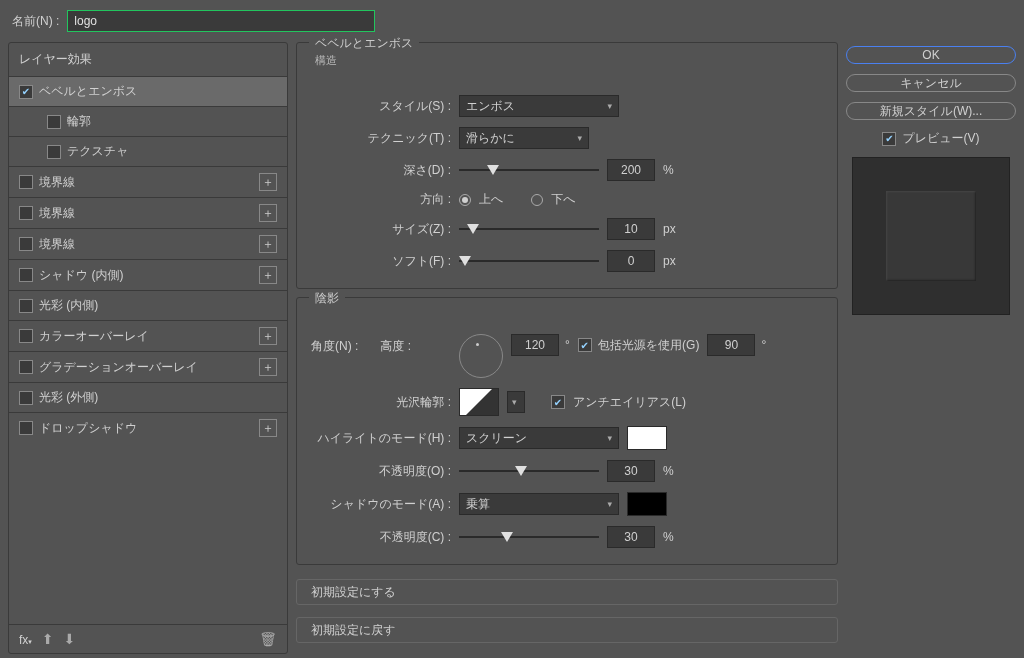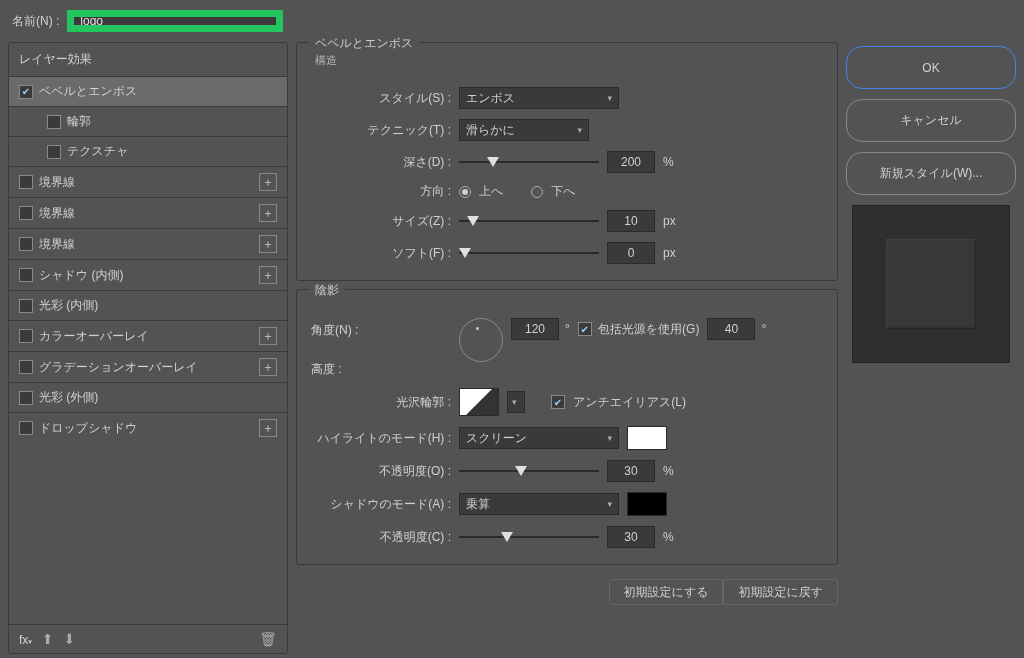--- a/index.html
+++ b/index.html
@@ -1,61 +1,61 @@
 <!DOCTYPE html>
 <html><head>
 <meta charset="utf-8">
 <style>
 * { box-sizing: border-box; margin: 0; padding: 0; font-family: "Meiryo", sans-serif; font-size: 12px; color: #d0d0d0; }
 body { background: #535353; width: 1024px; height: 658px; overflow: hidden; }
 .dialog { display: flex; flex-direction: column; width: 100%; height: 100%; padding: 4px 8px; }
 .top-row { display: flex; align-items: center; padding: 6px 4px 10px; gap: 8px; }
-.top-row input.text { background: #3a3a3a; border: 7px solid #22c55e; color: #e0e0e0; height: 22px; width: 216px; padding: 2px 6px; }
+.top-row input.text { background: #3a3a3a; border: 1px solid #22c55e; color: #e0e0e0; height: 22px; width: 308px; padding: 2px 6px; }
 .main-row { display: flex; gap: 8px; flex: 1; }
 .left-panel { width: 280px; display: flex; flex-direction: column; background: #535353; border: 1px solid #3a3a3a; border-radius: 3px; }
 .left-header { padding: 8px 10px; border-bottom: 1px solid #3a3a3a; }
 .left-sub { padding: 8px 10px; }
 .style-list { flex: 1; }
 .style-item { display: flex; align-items: center; padding: 6px 10px; border-top: 1px solid #3a3a3a; justify-content: space-between; }
 .style-item.selected { background: #6a6a6a; color: #fff; }
 .style-item .row-left { display: flex; align-items: center; gap: 6px; }
 .chk { width: 14px; height: 14px; border: 1px solid #888; background: #3a3a3a; display: inline-flex; align-items: center; justify-content: center; font-size: 10px; color: #94d2ff; }
 .chk.checked::after { content: "✔"; }
 .plus { width: 18px; height: 18px; border: 1px solid #888; display: inline-flex; align-items: center; justify-content: center; font-size: 12px; color: #ccc; }
 .left-footer { display: flex; align-items: center; justify-content: space-between; padding: 6px 10px; border-top: 1px solid #3a3a3a; }
 .left-footer .ico { font-size: 14px; color: #aaa; cursor: pointer; }
 .indent { padding-left: 28px; }
 
 .center-panel { flex: 1; display: flex; flex-direction: column; gap: 8px; }
 .group { border: 1px solid #3a3a3a; border-radius: 3px; padding: 10px 14px 16px; position: relative; }
 .group-title { position: absolute; top: -8px; left: 12px; background: #535353; padding: 0 6px; color: #ccc; }
 .subtitle { position: absolute; top: 10px; left: 18px; color: #bbb; font-size: 11px; }
-.form-rows { display: flex; flex-direction: column; gap: 10px; margin-top: 18px; }
+.form-rows { display: flex; flex-direction: column; gap: 10px; margin-top: 26px; }
 .form-row { display: flex; align-items: center; gap: 8px; }
 .form-row .label { width: 140px; text-align: right; }
 .select { background: #3a3a3a; border: 1px solid #2a2a2a; height: 22px; padding: 2px 6px; min-width: 90px; display: inline-flex; align-items: center; justify-content: space-between; gap: 8px; }
 .select.wide { min-width: 160px; }
 .caret { font-size: 9px; color: #aaa; }
 .slider { position: relative; width: 140px; height: 14px; }
 .slider .track { position: absolute; top: 6px; left: 0; right: 0; height: 2px; background: #2a2a2a; }
 .slider .thumb { position: absolute; top: 2px; width: 12px; height: 10px; background: #e0e0e0; clip-path: polygon(50% 100%, 0 0, 100% 0); }
 .numbox { background: #3a3a3a; border: 1px solid #2a2a2a; height: 22px; width: 48px; text-align: center; display: inline-flex; align-items: center; justify-content: center; }
 .radio { width: 12px; height: 12px; border: 1px solid #aaa; border-radius: 50%; display: inline-flex; align-items: center; justify-content: center; }
 .radio.checked::after { content: ""; width: 6px; height: 6px; background: #d0d0d0; border-radius: 50%; }
 .swatch { width: 40px; height: 24px; border: 1px solid #2a2a2a; }
 .swatch.white { background: #fff; }
 .swatch.black { background: #000; }
 .angle-dial { width: 44px; height: 44px; border: 1px solid #888; border-radius: 50%; position: relative; }
 .angle-dial .dot { position: absolute; top: 8px; left: 16px; width: 3px; height: 3px; background: #ccc; border-radius: 50%; }
 .contour-swatch { width: 40px; height: 28px; background: linear-gradient(135deg, #fff 49%, #333 51%); border: 1px solid #2a2a2a; }
-.btns-row { display: flex; justify-content: flex-end; padding-top: 6px; }
+.btns-row { display: flex; gap: 12px; justify-content: flex-start; padding-top: 6px; flex-direction: column; }
 .btn-flat { background: #535353; border: 1px solid #666; height: 26px; padding: 0 14px; display: inline-flex; align-items: center; border-radius: 3px; }
 
 .right-panel { width: 170px; display: flex; flex-direction: column; gap: 10px; align-items: stretch; padding-top: 4px; }
-.pill-btn { height: 43px; border: 1px solid #888; border-radius: 16px; display: flex; align-items: center; justify-content: center; background: #535353; }
+.pill-btn { height: 18px; border: 1px solid #888; border-radius: 16px; display: flex; align-items: center; justify-content: center; background: #535353; }
 .pill-btn.primary { border-color: #4a80f0; }
 .preview-toggle { display: flex; align-items: center; gap: 6px; justify-content: center; }
 .preview-box { width: 158px; height: 158px; background: #2f2f2f; border: 1px solid #222; align-self: center; display: flex; align-items: center; justify-content: center; }
 .preview-inner { width: 90px; height: 90px; background: #383838; box-shadow: inset 1px 1px 2px rgba(255,255,255,0.08), inset -1px -1px 2px rgba(0,0,0,0.4); }
 </style>
 </head>
 <body>
 
 <div class="dialog">
   <div class="top-row">
@@ -212,38 +212,38 @@
             <div class="numbox">0</div>
             <span>px</span>
           </div>
         </div>
       </div>
 
       <div class="group">
         <div class="group-title">陰影</div>
         <div class="form-rows">
           <div class="form-row" style="align-items:flex-start">
-            <div style="width:140px;text-align:left;display:flex;flex-direction:column;gap:22px;padding-top:4px">
+            <div style="width:140px;text-align:center;display:flex;flex-direction:row;gap:22px;padding-top:4px">
               <span>角度(N) :</span>
               <span>高度 :</span>
             </div>
             <div class="angle-dial">
                 <div class="dot"></div>
               </div>
             <div style="display:flex;flex-direction:row;gap:8px">
               <div style="display:flex;align-items:center;gap:6px">
                 <div class="numbox">120</div>
                 <span>°</span>
               </div>
               <div style="display:flex;align-items:center;gap:6px">
                 <span class="chk checked"></span>
                 <span>包括光源を使用(G)</span>
               </div>
               <div style="display:flex;align-items:center;gap:6px">
-                <div class="numbox">40</div>
+                <div class="numbox">90</div>
                 <span>°</span>
               </div>
             </div>
           </div>
           <div class="form-row">
             <span class="label">光沢輪郭 :</span>
             <div class="contour-swatch"></div>
             <div class="select" style="min-width:18px;padding:2px 4px">
                 <span class="caret">▾</span>
               </div>
@@ -291,18 +291,22 @@
       <div class="btns-row">
         <div class="btn-flat">初期設定にする</div>
         <div class="btn-flat">初期設定に戻す</div>
       </div>
     </div>
 
     <div class="right-panel">
       <div class="pill-btn primary">OK</div>
       <div class="pill-btn">キャンセル</div>
       <div class="pill-btn">新規スタイル(W)...</div>
+      <div class="preview-toggle">
+        <span class="chk checked"></span>
+        <span>プレビュー(V)</span>
+      </div>
       <div class="preview-box">
         <div class="preview-inner"></div>
       </div>
     </div>
   </div>
 </div>
 
 </body></html>

